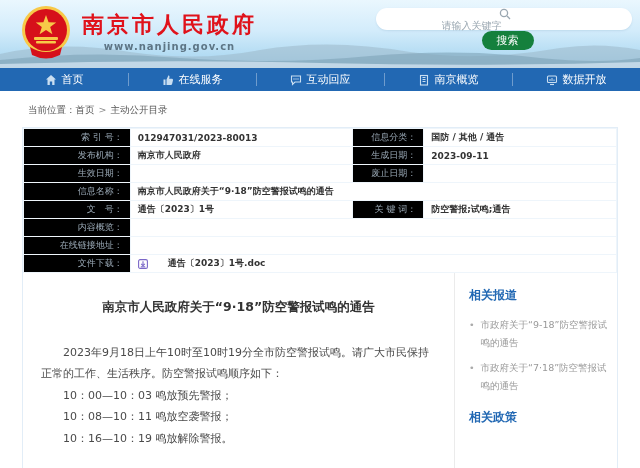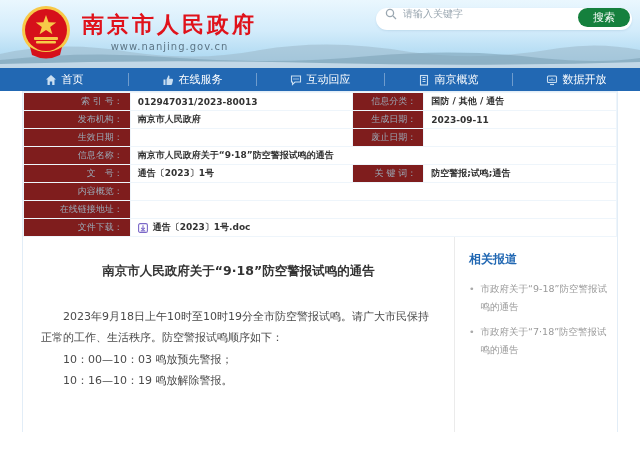--- a/index.html
+++ b/index.html
@@ -8,24 +8,24 @@
   .page { width:640px; height:416px; position:relative; background:#fff; }
 
   
   .header { height:68px; position:relative;
     background:linear-gradient(180deg,#eaf7fe 0%,#d3ecfb 45%,#b4dcf3 80%,#a5d2ec 100%); }
   .hills { position:absolute; left:0; bottom:0; width:100%; height:34px; }
   .logo-row { position:absolute; left:20px; top:5px; display:flex; align-items:center; z-index:2; }
   .emblem { width:52px; height:54px; margin-right:10px; }
   .site-text { display:flex; flex-direction:column; align-items:center; }
   .site-name { color:#e0121b; font-weight:bold; font-size:22px; letter-spacing:3px; line-height:1.2; }
-  .site-url { color:#5d7585; font-weight:normal; font-size:10px; letter-spacing:1px; margin-top:2px; }
+  .site-url { color:#5d7585; font-weight:bold; font-size:10px; letter-spacing:1px; margin-top:2px; }
   .search-box { position:absolute; right:8px; top:8px; width:256px; height:22px; background:#fff;
-    border-radius:12px; display:flex; align-items:flex-start; padding:0 2px 12px 9px; z-index:2;
-    box-shadow:0 1px 2px rgba(80,120,160,.15); }
+    border-radius:12px; display:flex; align-items:center; padding:0 2px 12px 9px; z-index:2;
+    box-shadow:0 1px 2px rgba(80,120,160,.15);flex-direction:column; }
   .search-icon { width:12px; height:12px; margin-right:6px; flex:none; }
   .search-input { flex:1; border:none; outline:none; font-size:10px; color:#333; background:transparent; }
   .search-input::placeholder { color:#9aa7b1; }
   .search-btn { flex:none; width:52px; height:19px; border:none; border-radius:10px;
     background:#15803d; color:#fff; font-size:11px; cursor:pointer; line-height:19px; }
 
   
   .nav { height:23px; background:#2268b3; display:flex; align-items:stretch; }
   .nav-item { flex:1; display:flex; align-items:center; justify-content:center; gap:5px;
     color:#fff; font-size:11px; cursor:pointer; position:relative; }
@@ -35,23 +35,23 @@
 
   
   .breadcrumb { padding:13px 0 10px 28px; font-size:9.5px; color:#555; }
   .breadcrumb a { color:#555; text-decoration:none; cursor:pointer; }
   .crumb-sep { margin:0 4px; color:#888; }
 
   
   .container { margin:0 22px; border:1px solid #e2edf7; border-bottom:none; height:341px; overflow:hidden; }
   table.meta { width:100%; border-collapse:collapse; table-layout:fixed; }
   table.meta td { border:1px solid #eef5fb; font-size:9px; padding:2px 7px; height:16px; vertical-align:middle; }
-  td.lbl { background:#7f1d1d; color:#9aa9b6; text-align:right; white-space:nowrap; }
+  td.lbl { background:#000000; color:#9aa9b6; text-align:right; white-space:nowrap; }
   td.val { color:#333; font-weight:bold; }
-  .dl-link { display:flex; align-items:center; gap:5px; color:#333; cursor:pointer; }
+  .dl-link { display:flex; align-items:center; gap:20px; color:#333; cursor:pointer; }
   .dl-icon { width:10px; height:10px; flex:none; }
 
   
   .content-row { display:flex; align-items:stretch; min-height:215px; }
   .article { flex:1; border-right:1px solid #ebebeb; padding:16px 18px 10px 18px; }
   .article-title { font-size:12.5px; font-weight:bold; color:#333; text-align:center; margin:10px 0 26px; }
   .para, .sched-line { font-size:11px; color:#4a4a4a; line-height:1.95; text-indent:2em; }
 
   .sidebar { width:162px; flex:none; padding:14px 10px 0 14px; }
   .side-title { color:#2268b3; font-size:12px; font-weight:bold; margin-bottom:12px; }
@@ -130,20 +130,23 @@
           <rect x="1.5" y="2" width="9" height="6.5" rx="1" fill="none" stroke="#dcebf8" stroke-width="1.1"></rect>
           <line x1="4" y1="7" x2="4" y2="5" stroke="#dcebf8" stroke-width="1"></line>
           <line x1="6" y1="7" x2="6" y2="4" stroke="#dcebf8" stroke-width="1"></line>
           <line x1="8" y1="7" x2="8" y2="5.5" stroke="#dcebf8" stroke-width="1"></line>
           <line x1="4" y1="10.5" x2="8" y2="10.5" stroke="#dcebf8" stroke-width="1.1"></line>
         </svg>
       <span>数据开放</span>
     </div>
   </div>
 
+  <div class="breadcrumb">
+    <span>当前位置：</span><a>首页</a><span class="crumb-sep">&gt;</span><a>主动公开目录</a>
+  </div>
 
   <div class="container">
 
     <table class="meta">
       <colgroup>
           <col style="width:18%">
           <col style="width:37.5%">
           <col style="width:12%">
           <col style="width:32.5%">
         </colgroup>
@@ -199,32 +202,34 @@
         </td>
       </tr>
     </tbody>
       </table>
 
     <div class="content-row">
       <div class="article">
         <div class="article-title">南京市人民政府关于“9·18”防空警报试鸣的通告</div>
         <div class="para">2023年9月18日上午10时至10时19分全市防空警报试鸣。请广大市民保持正常的工作、生活秩序。防空警报试鸣顺序如下：</div>
         <div class="sched-line">10：00—10：03  鸣放预先警报；</div>
+        <div class="sched-line">10：08—10：11  鸣放空袭警报；</div>
         <div class="sched-line">10：16—10：19  鸣放解除警报。</div>
 
       </div>
 
       <div class="sidebar">
         <div class="side-title">相关报道</div>
         <ul class="side-list">
           <li>
             <span class="bullet">•</span>
             <span>市政府关于“9-18”防空警报试鸣的通告</span>
           </li>
           <li>
             <span class="bullet">•</span>
             <span>市政府关于“7·18”防空警报试鸣的通告</span>
           </li>
         </ul>
+        <div class="side-title">相关政策</div>
       </div>
     </div>
   </div>
 </div>
 
 </body></html>

